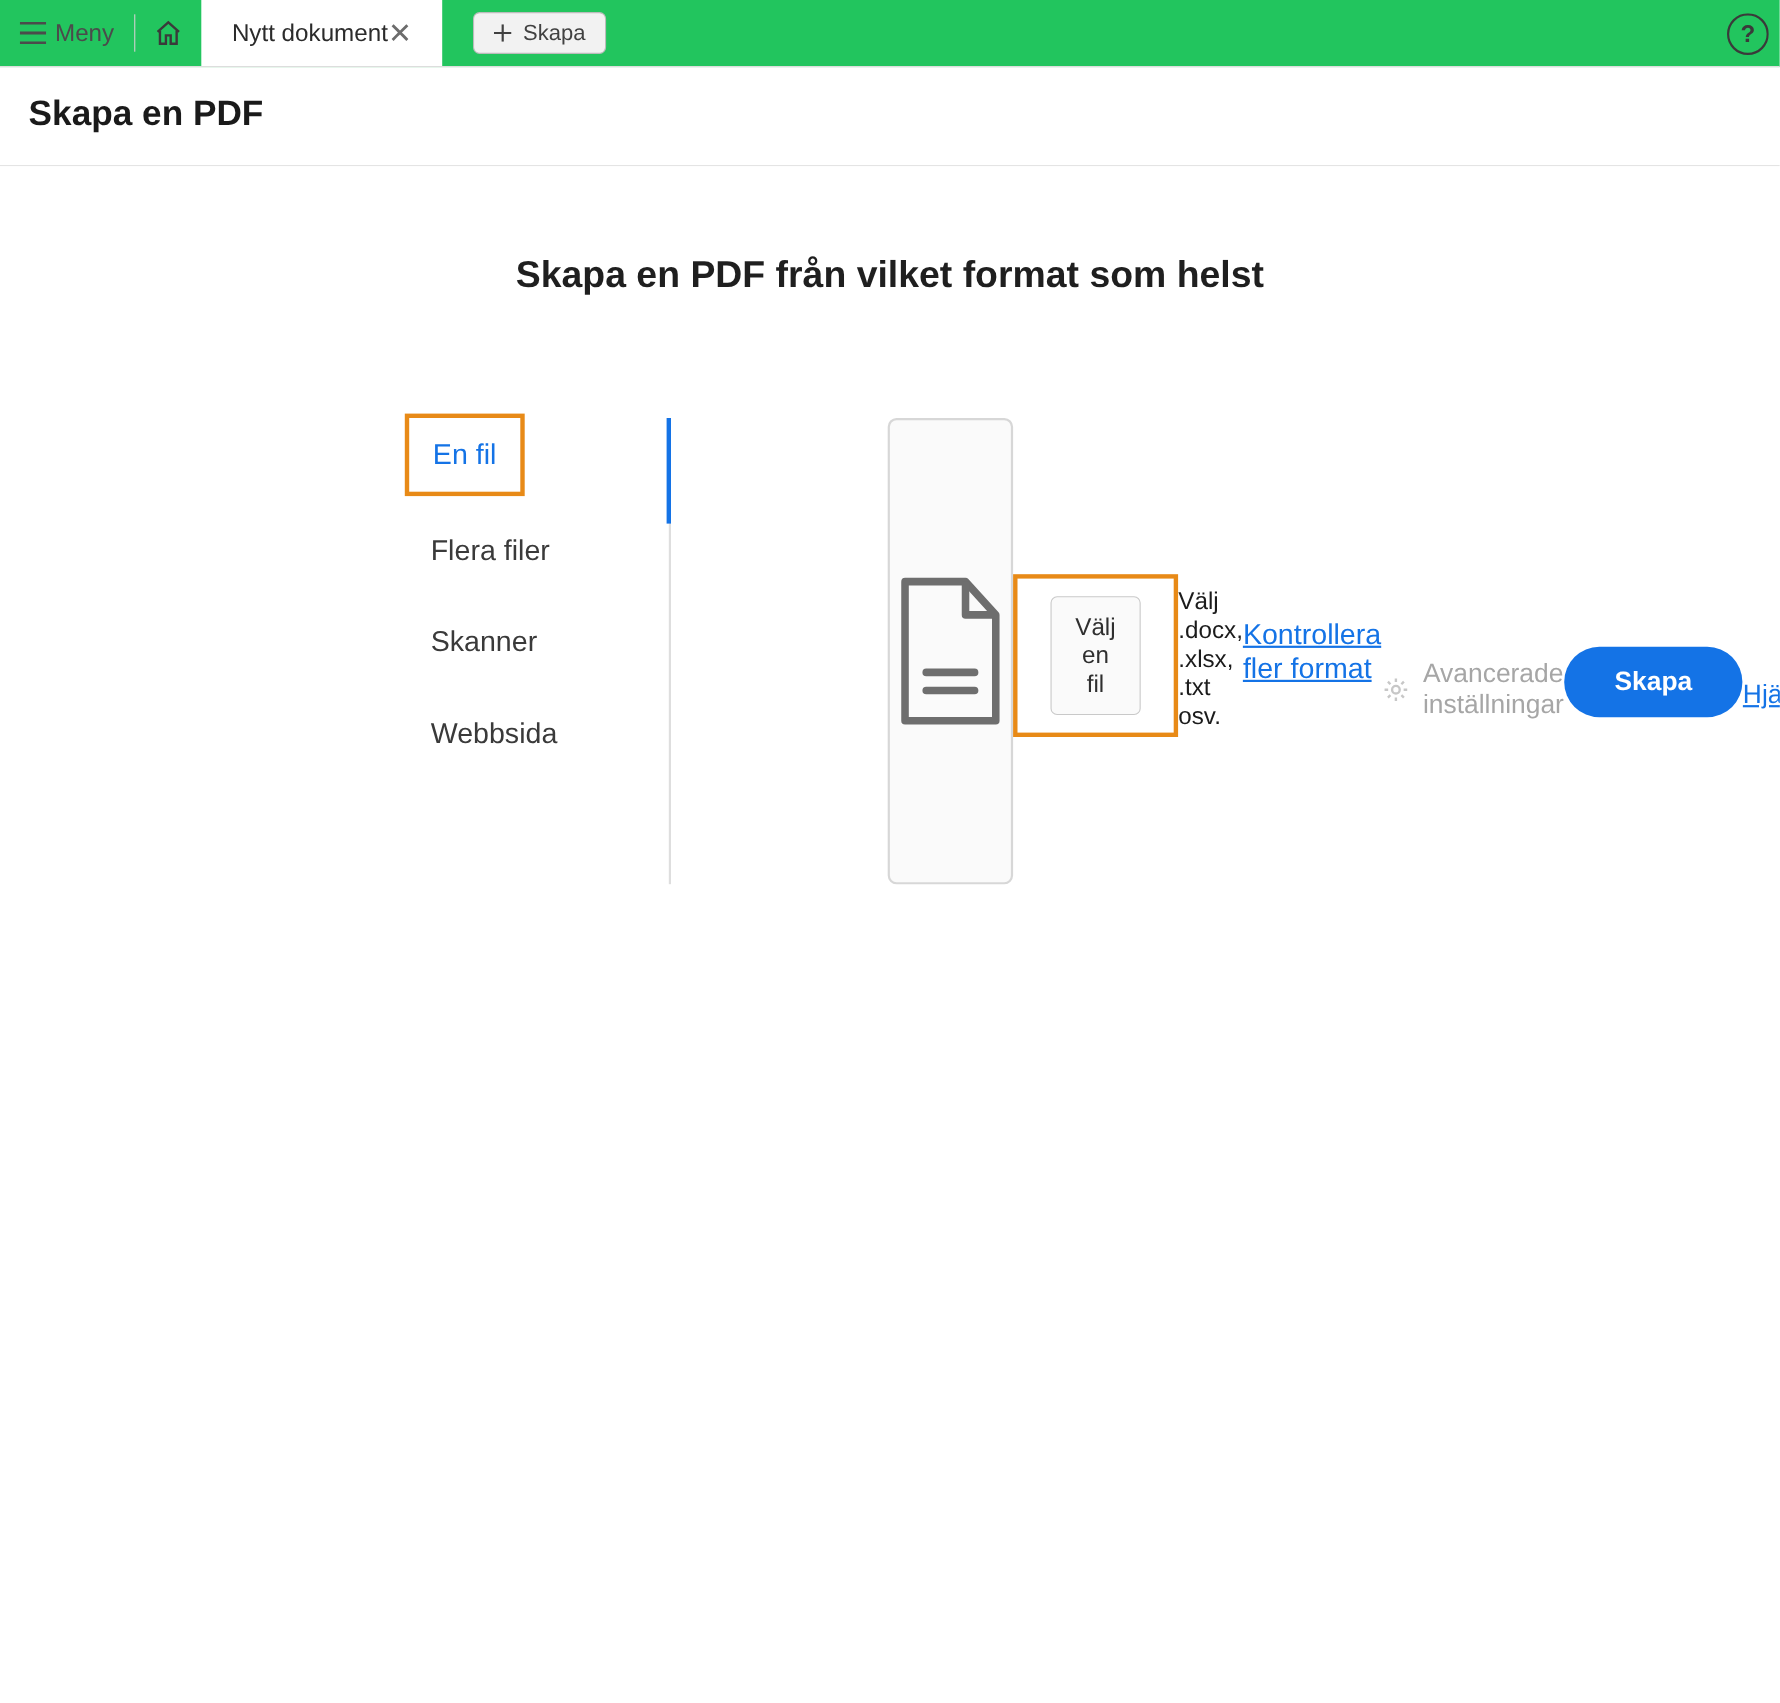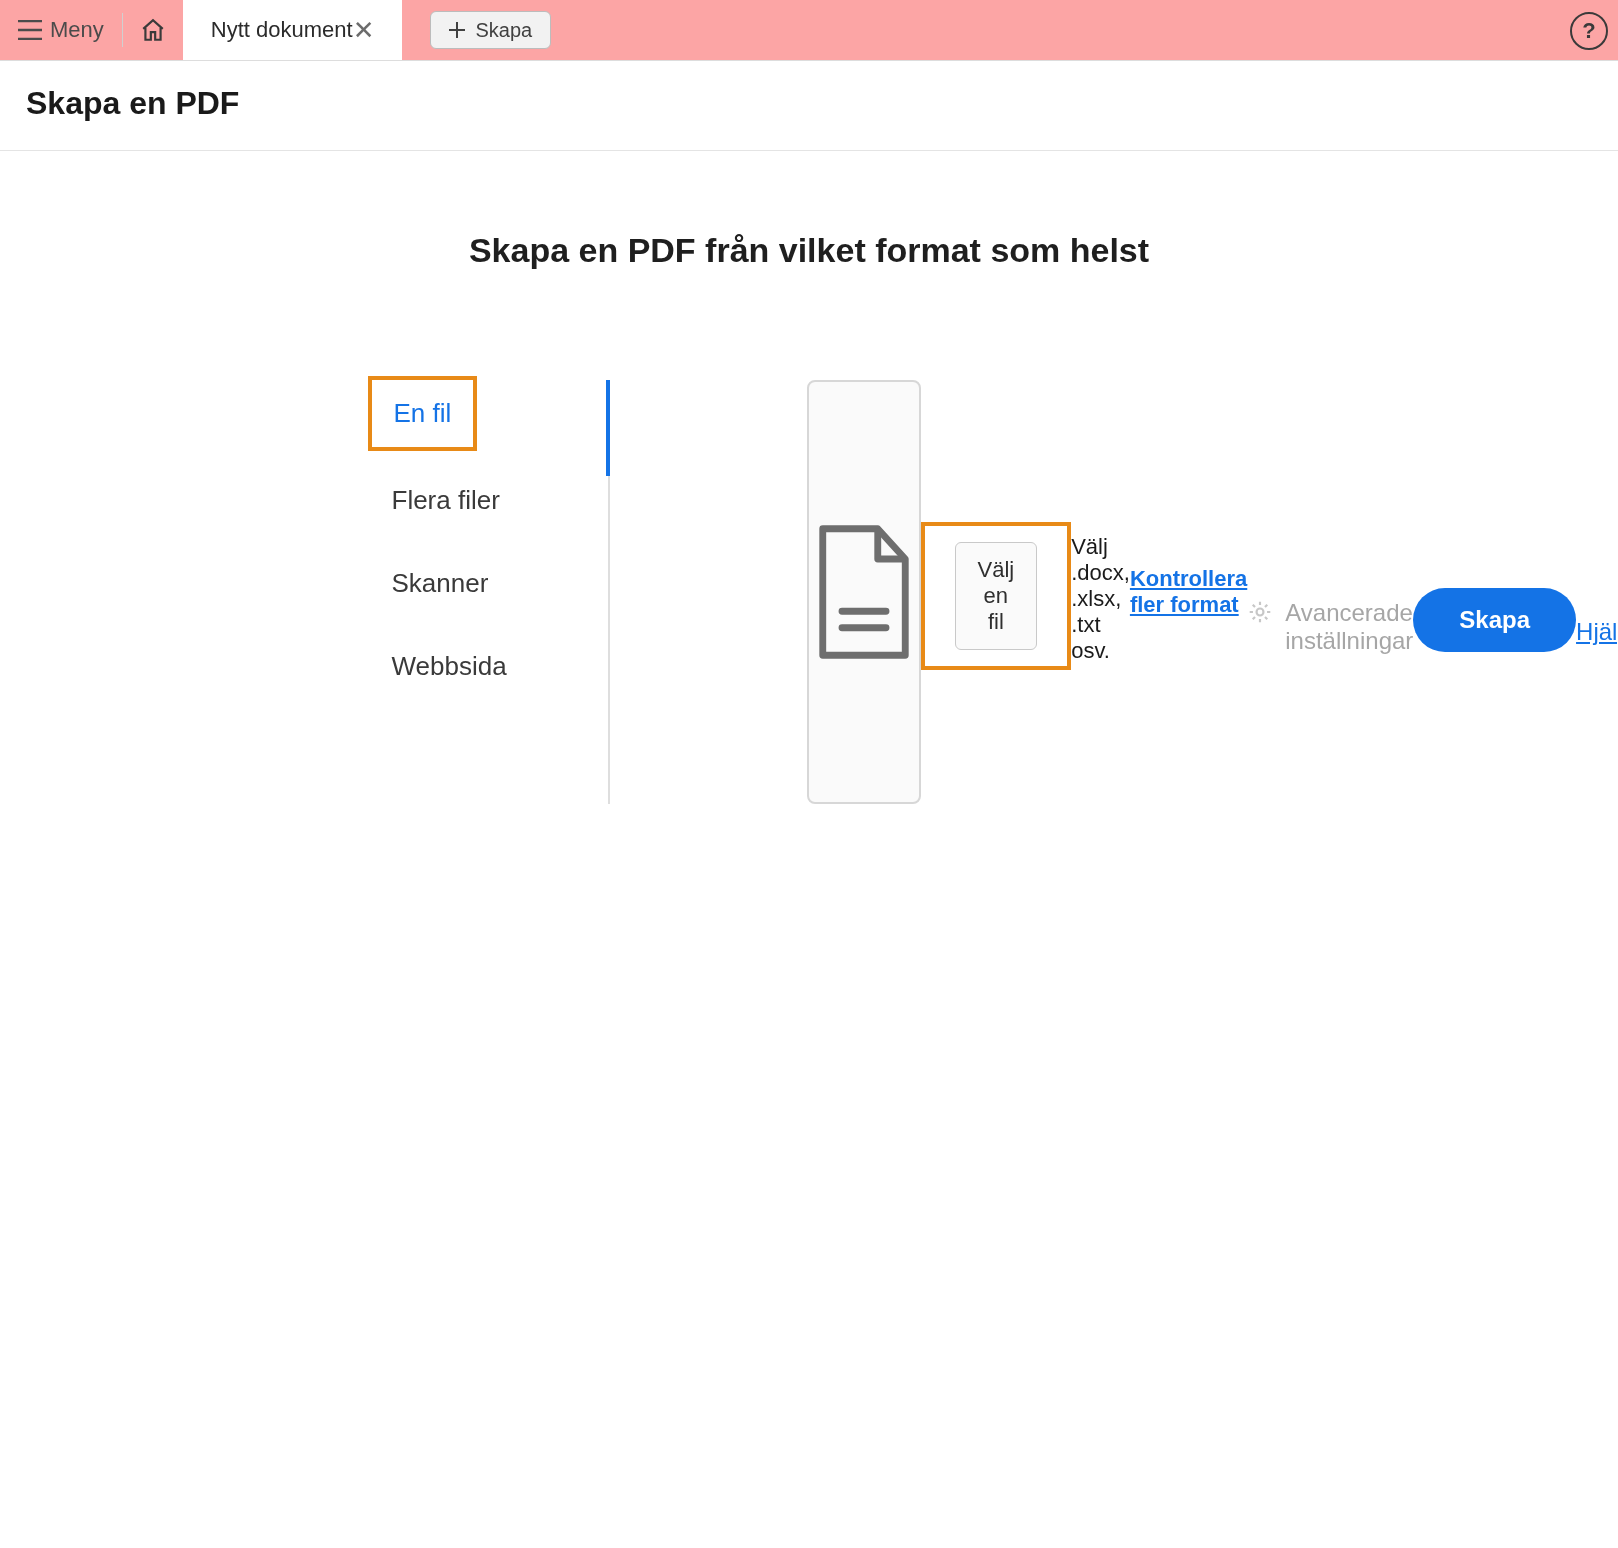--- a/index.html
+++ b/index.html
@@ -7,21 +7,21 @@
     padding: 0;
     font-family: -apple-system, "Segoe UI", Helvetica, Arial, sans-serif;
     background: #ffffff;
     color: #1a1a1a;
     width: 1618px;
   }
 
   
   .top-toolbar {
     height: 60px;
-    background: #fca5a5;
+    background: #22c55e;
     display: flex;
     align-items: center;
     border-bottom: 1px solid #ddd;
     position: relative;
   }
   .menu-btn {
     display: flex;
     align-items: center;
     gap: 8px;
     padding: 0 18px;
@@ -176,29 +176,29 @@
   }
 
   .hint-line {
     margin-top: 14px;
     font-size: 22px;
     color: #1b1b1b;
   }
   .link {
     color: #1473e6;
     text-decoration: underline;
-    font-size: 22px;
+    font-size: 26px;
     margin-top: 0;
     display: inline-block;
-    font-weight: bold;
   }
 
   .advanced-row {
     margin-top: 70px;
     display: flex;
+    align-items: center;
     gap: 12px;
     color: #a6a6a6;
     font-size: 24px;
   }
   .gear-disabled { opacity: 0.55; }
 
   .primary-btn {
     margin-top: 56px;
     background: #1473e6;
     color: #fff;

